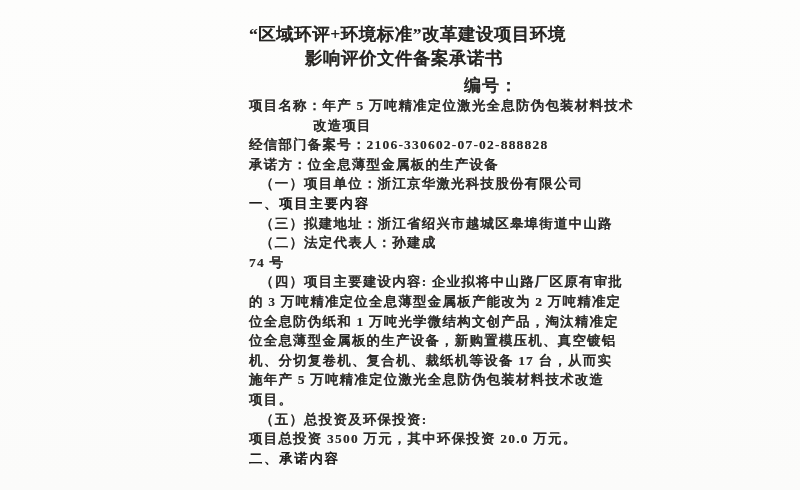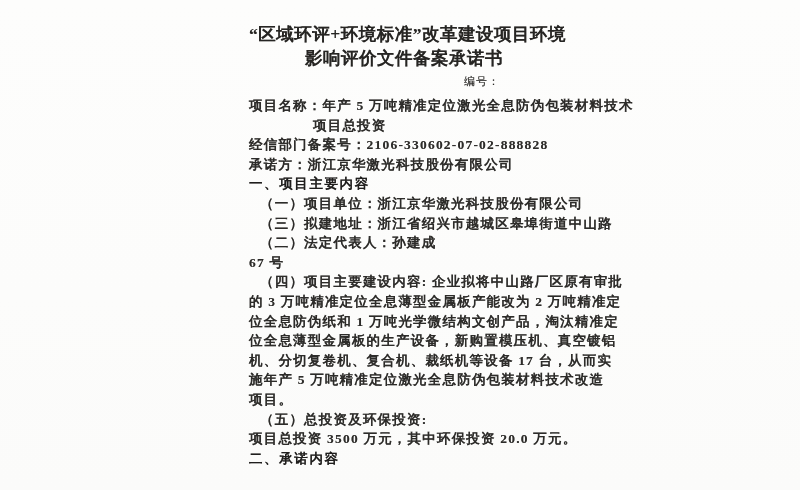--- a/index.html
+++ b/index.html
@@ -31,22 +31,22 @@
     font-weight: 700;
     line-height: 23.5px;
     letter-spacing: 0.5px;
     color: #262523;
     white-space: nowrap;
   }
   .serial {
     position: absolute;
     left: 464px;
     top: 74px;
-    font-size: 11px;
-    font-weight: 400;
+    font-size: 17px;
+    font-weight: 700;
     letter-spacing: 1px;
     color: #2b2a28;
   }
   .body-block {
     position: absolute;
     left: 249px;
     top: 96px;
     width: 360px;
     font-size: 13.5px;
     font-weight: 600;
@@ -85,32 +85,32 @@
   <div class="title-block">
     <div class="line">“区域环评+环境标准”改革建设项目环境</div>
     <div class="line">影响评价文件备案承诺书</div>
   </div>
 
   <div class="serial">编号：</div>
 
   <div class="body-block">
 
     <div class="line"><span class="label">项目名称：</span><span>年产 5 万吨精准定位激光全息防伪包装材料技术</span></div>
-    <div class="line ind-wrap">项目总投资</div>
+    <div class="line ind-wrap">改造项目</div>
 
     <div class="line"><span class="label">经信部门备案号：</span><span>2106-330602-07-02-888828</span></div>
 
-    <div class="line"><span class="label">承诺方：</span><span>浙江京华激光科技股份有限公司</span></div>
+    <div class="line"><span class="label">承诺方：</span><span>位全息薄型金属板的生产设备</span></div>
+
+    <div class="line ind1">（一）项目单位：浙江京华激光科技股份有限公司</div>
 
     <div class="line heading">一、项目主要内容</div>
-
-    <div class="line ind1">（一）项目单位：浙江京华激光科技股份有限公司</div>
     <div class="line ind1">（三）拟建地址：浙江省绍兴市越城区皋埠街道中山路</div>
     <div class="line ind1">（二）法定代表人：孙建成</div>
-    <div class="line">67 号</div>
+    <div class="line">74 号</div>
     <div class="line ind1">（四）项目主要建设内容: 企业拟将中山路厂区原有审批</div>
     <div class="line">的 3 万吨精准定位全息薄型金属板产能改为 2 万吨精准定</div>
     <div class="line">位全息防伪纸和 1 万吨光学微结构文创产品，淘汰精准定</div>
     <div class="line">位全息薄型金属板的生产设备，新购置模压机、真空镀铝</div>
     <div class="line">机、分切复卷机、复合机、裁纸机等设备 17 台，从而实</div>
     <div class="line">施年产 5 万吨精准定位激光全息防伪包装材料技术改造</div>
     <div class="line">项目。</div>
     <div class="line ind1">（五）总投资及环保投资:</div>
     <div class="line">项目总投资 3500 万元，其中环保投资 20.0 万元。</div>
 

